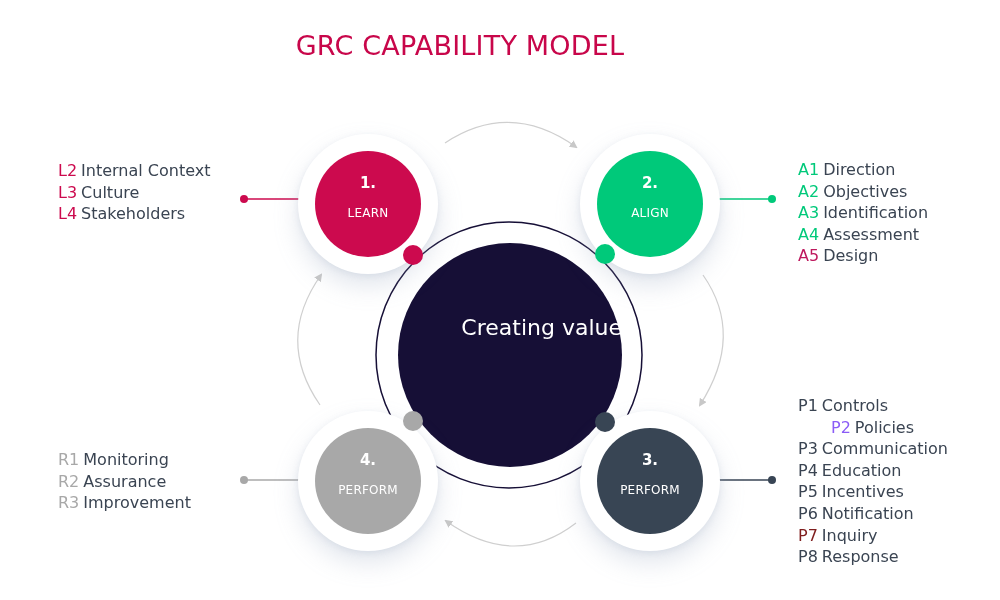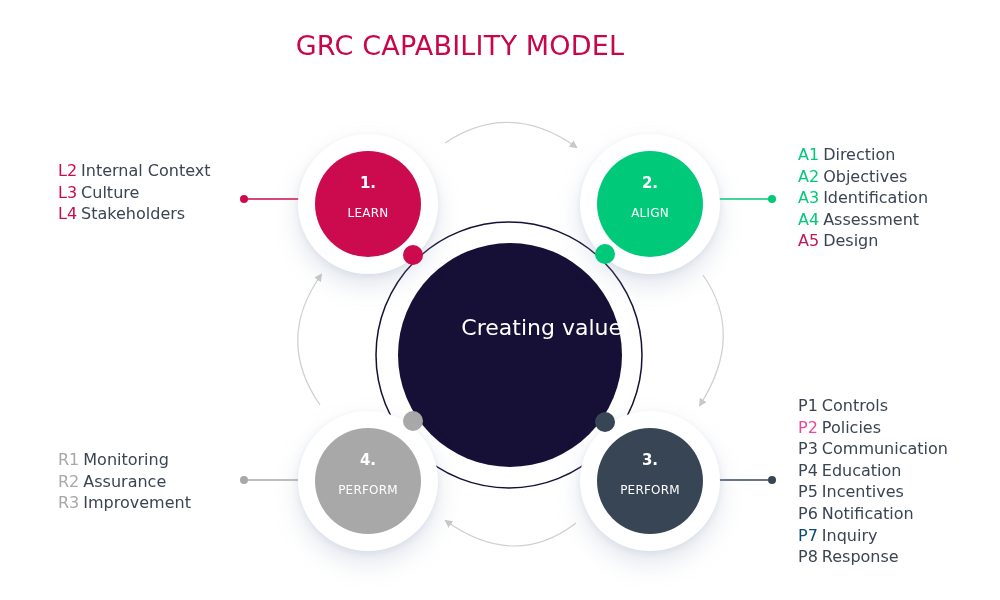--- a/index.html
+++ b/index.html
@@ -108,36 +108,36 @@
   <circle cx="605" cy="422" r="10" fill="#384554"></circle>
   <circle cx="413" cy="421" r="10" fill="#a8a8a8"></circle>
 </svg>
 
 <div class="list" style="left:58px; top:160px;">
   <div><span class="code" style="color:#cc0a4e;">L2</span><span>Internal Context</span></div>
   <div><span class="code" style="color:#cc0a4e;margin-top:33px;">L3</span><span>Culture</span></div>
   <div><span class="code" style="color:#cc0a4e;">L4</span><span>Stakeholders</span></div>
 </div>
 
-<div class="list" style="left:798px; top:144px;">
+<div class="list" style="left:798px; top:159px;">
   <div><span class="code" style="color:#00c97a;">A1</span><span>Direction</span></div>
   <div><span class="code" style="color:#00c97a;">A2</span><span>Objectives</span></div>
   <div><span class="code" style="color:#00c97a;">A3</span><span>Identification</span></div>
   <div><span class="code" style="color:#00c97a;">A4</span><span>Assessment</span></div>
   <div><span class="code" style="color:#be185d;">A5</span><span>Design</span></div>
 </div>
 
 <div class="list" style="left:798px; top:395px;">
   <div><span class="code" style="color:#3a4452;">P1</span><span>Controls</span></div>
-  <div><span class="code" style="color:#ec4899;">P2</span><span>Policies</span></div>
+  <div><span class="code" style="color:#8b5cf6;margin-left:33px;">P2</span><span>Policies</span></div>
   <div><span class="code" style="color:#3a4452;">P3</span><span>Communication</span></div>
   <div><span class="code" style="color:#3a4452;margin-top:10px;">P4</span><span>Education</span></div>
   <div><span class="code" style="color:#3a4452;">P5</span><span>Incentives</span></div>
   <div><span class="code" style="color:#3a4452;">P6</span><span>Notification</span></div>
-  <div><span class="code" style="color:#0c4a6e;text-align:right;">P7</span><span>Inquiry</span></div>
+  <div><span class="code" style="color:#7f1d1d;text-align:right;">P7</span><span>Inquiry</span></div>
   <div><span class="code" style="color:#3a4452;">P8</span><span>Response</span></div>
 </div>
 
 <div class="list" style="left:58px; top:449px;">
   <div><span class="code" style="color:#a8a8a8;">R1</span><span>Monitoring</span></div>
   <div><span class="code" style="color:#a8a8a8;">R2</span><span>Assurance</span></div>
   <div><span class="code" style="color:#a8a8a8;">R3</span><span>Improvement</span></div>
 </div>
 
 </body></html>

